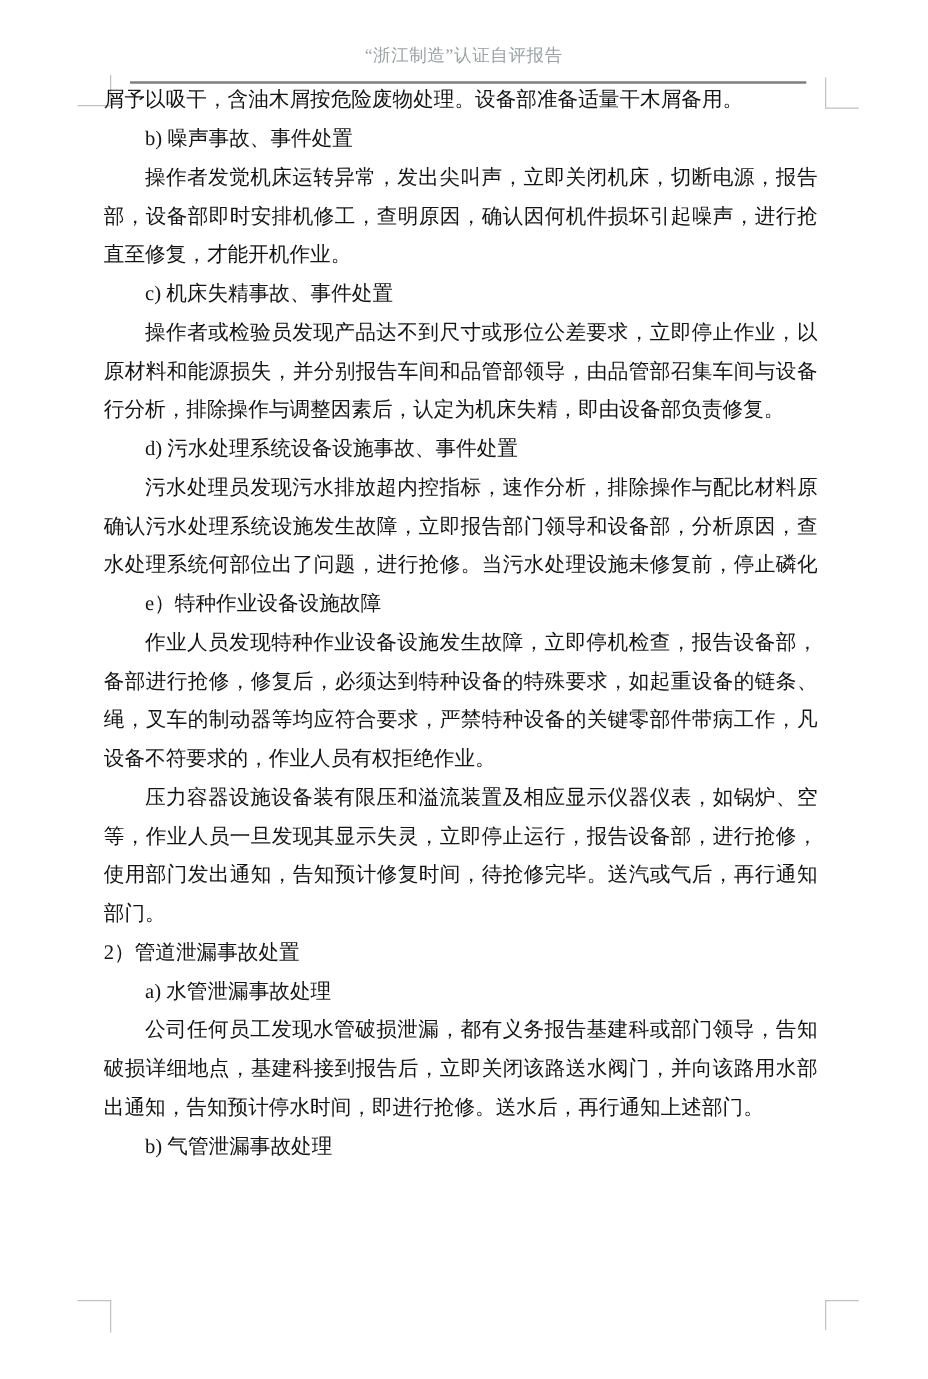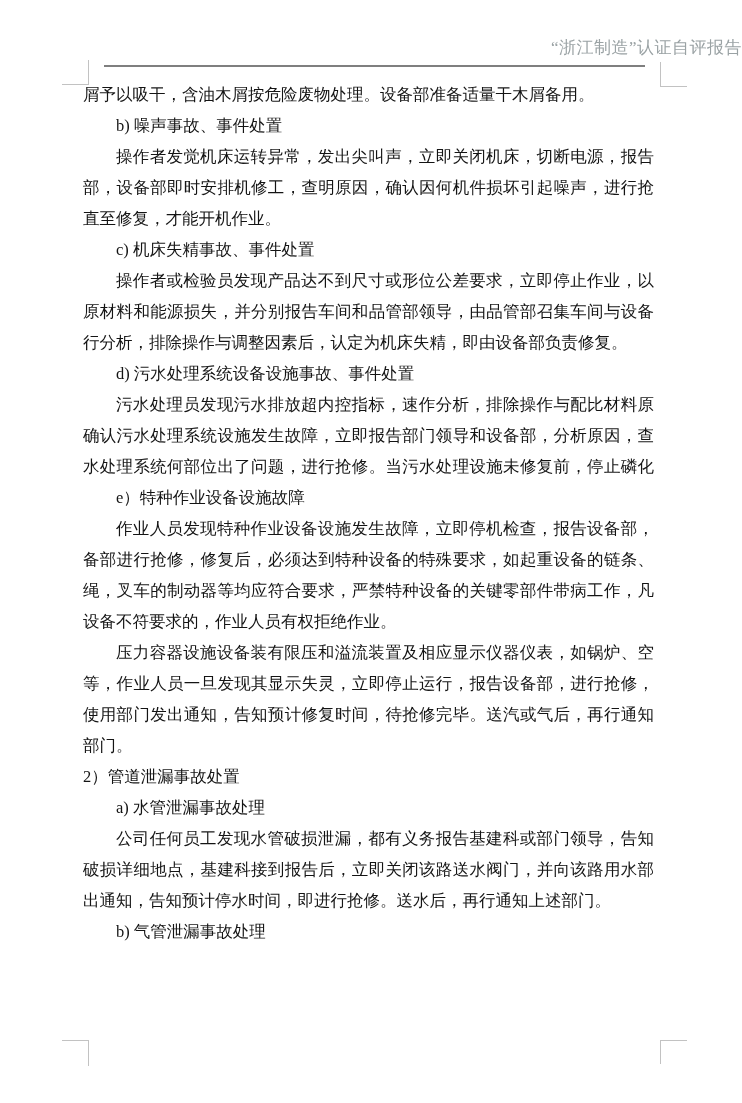--- a/index.html
+++ b/index.html
@@ -10,22 +10,22 @@
     height: 1103px;
     background: #ffffff;
     overflow: hidden;
     font-family: "Liberation Serif", "DejaVu Serif", serif;
   }
   .header-title {
     position: absolute;
     top: 36px;
     left: 0;
     width: 100%;
-    text-align: right;
-    font-size: 17px;
+    text-align: center;
+    font-size: 14px;
     letter-spacing: 0.5px;
     color: #9aa2a4;
   }
   .header-rule {
     position: absolute;
     top: 65px;
     left: 104px;
     width: 541px;
     height: 2px;
     background: #7f7f7f;
@@ -37,21 +37,21 @@
   .cm-tr-v { left: 660px; top: 62px;   width: 1px;  height: 25px; }
   .cm-tr-h { left: 660px; top: 86px;   width: 27px; height: 1px;  }
   .cm-bl-h { left: 62px;  top: 1040px; width: 27px; height: 1px;  }
   .cm-bl-v { left: 88px;  top: 1040px; width: 1px;  height: 26px; }
   .cm-br-h { left: 660px; top: 1040px; width: 27px; height: 1px;  }
   .cm-br-v { left: 660px; top: 1040px; width: 1px;  height: 24px; }
 
   .document-body {
     position: absolute;
     left: 83px;
-    top: 79px;
+    top: 64px;
     width: 571px;
     color: #141414;
   }
   .line {
     height: 31px;
     line-height: 31px;
     font-size: 16.5px;
     white-space: normal;
     overflow: hidden;
   }

